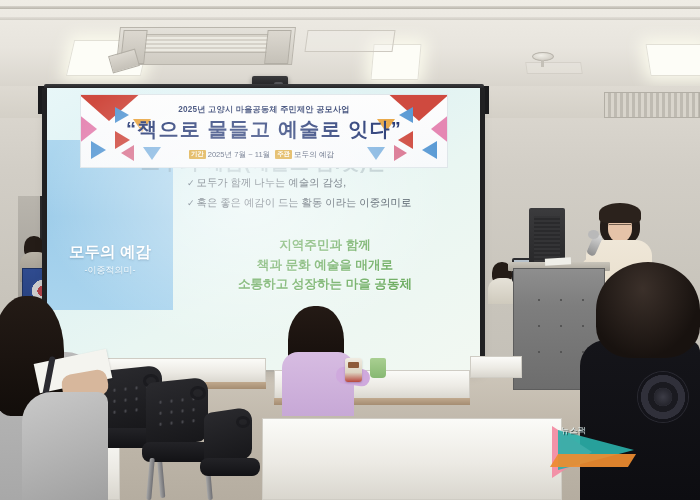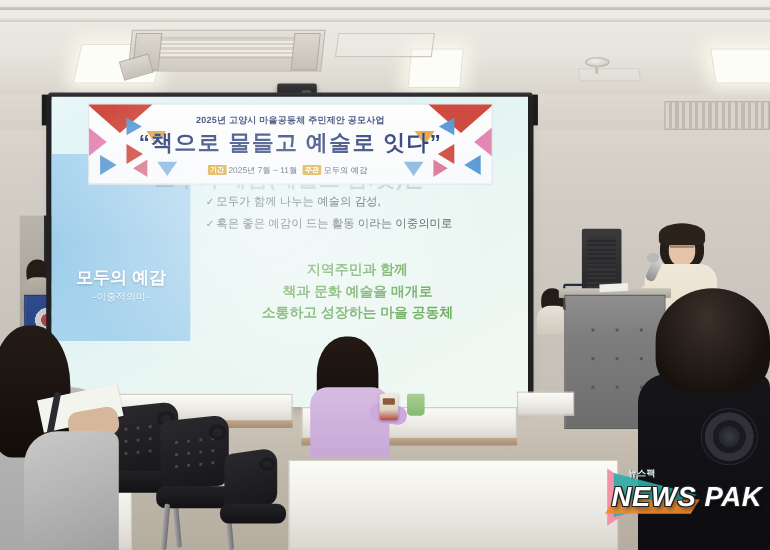--- a/index.html
+++ b/index.html
@@ -233,21 +233,21 @@
     border-top:26px solid transparent; border-bottom:26px solid transparent;
     border-left:40px solid rgba(243,138,162,.92); }
   .wm-teal { left:6px; top:6px; width:0; height:0;
     border-top:20px solid transparent; border-bottom:20px solid transparent;
     border-left:76px solid rgba(42,176,170,.9); }
   .wm-orange { left:2px; top:30px; width:78px; height:13px;
     background:rgba(238,140,48,.92); transform:skewX(-32deg); }
   .wm-news { position:absolute; left:4px; top:14px; font-size:25px; font-weight:bold;
     color:#ffffff; letter-spacing:.5px; font-style:italic;
     text-shadow:1px 1px 0 #222, -1px -1px 0 #222, 1px -1px 0 #222, -1px 1px 0 #222, 2px 3px 4px rgba(0,0,0,.5); }
-  .wm-kr { position:absolute; left:19px; top:1px; font-size:8px; font-weight:bold;
+  .wm-kr { position:absolute; left:9px; top:1px; font-size:8px; font-weight:normal;
     color:#eaf6f5; letter-spacing:.4px;
     text-shadow:1px 1px 0 rgba(20,40,44,.9); }
 </style>
 </head>
 <body>
 
 <div id="scene">
 
   <div class="wall-back"></div>
   <div class="floor"></div>
@@ -431,16 +431,15 @@
     <div class="p-body aud-r-body"></div>
     <div class="p-hair aud-r-hair"></div>
     <div class="brooch"></div>
   </div>
 
   <div class="wm">
     <div class="wm-shape wm-pink"></div>
     <div class="wm-shape wm-teal"></div>
     <div class="wm-shape wm-orange"></div>
     <div class="wm-kr">뉴스팩</div>
-    <div class="wm-news">NEWS PAK</div>
   </div>
 
 </div>
 
 </body></html>

